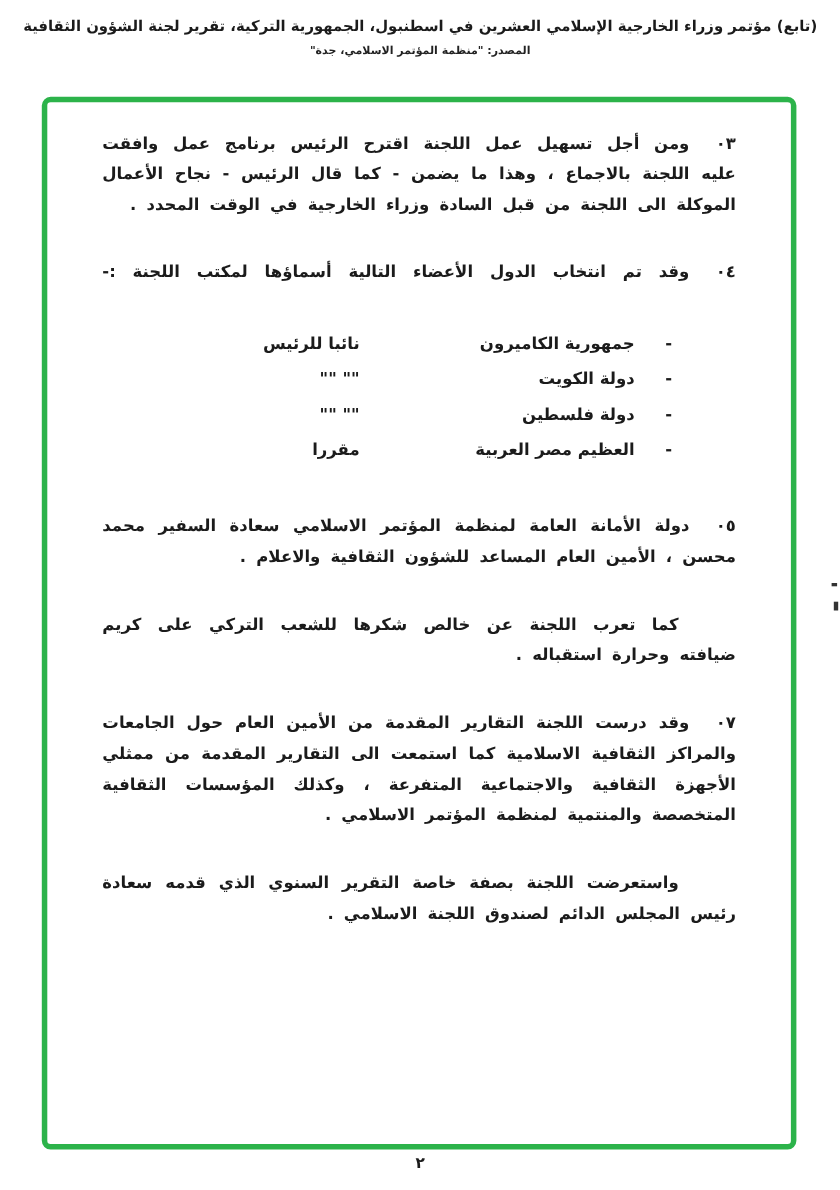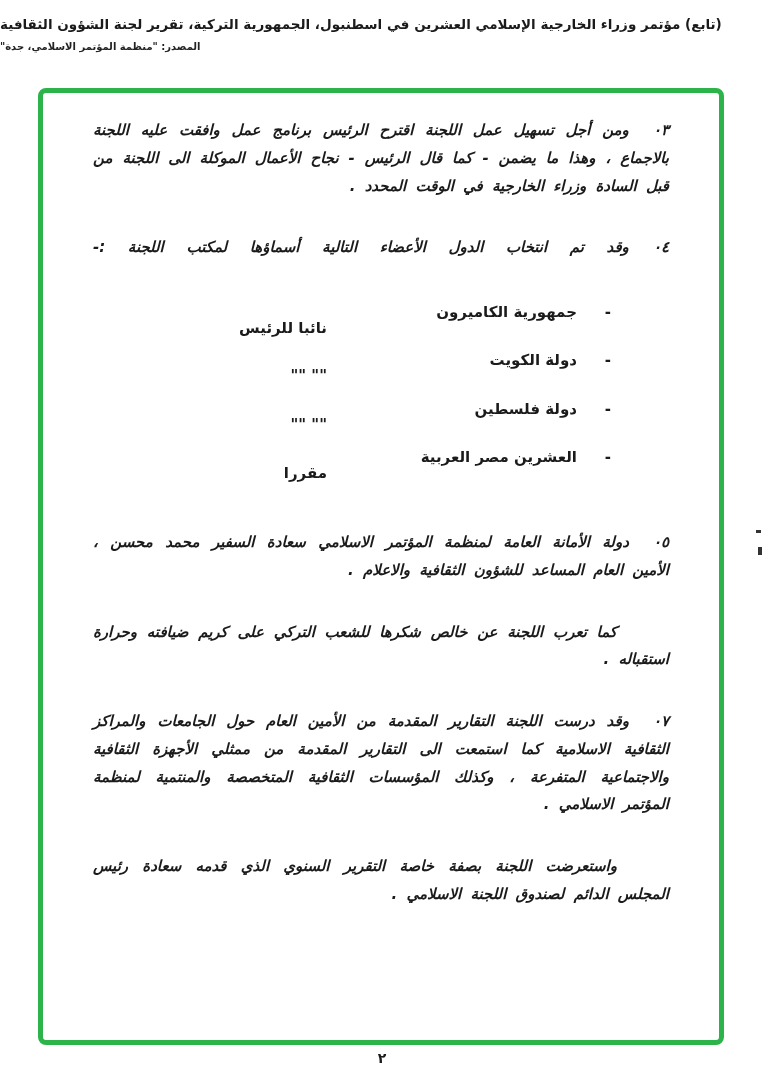--- a/index.html
+++ b/index.html
@@ -4,47 +4,46 @@
 <style>
   html, body { margin:0; padding:0; }
   body {
     width:764px; height:1082px;
     background:#ffffff;
     font-family:"DejaVu Sans", sans-serif;
     color:#1b1b1b;
     position:relative;
     overflow:hidden;
   }
-  .header { position:absolute; top:16px; left:0; right:0; text-align:left; direction:rtl; }
+  .header { position:absolute; top:16px; left:0; right:0; text-align:center; direction:rtl; }
   .title  { font-size:13.5px; font-weight:bold; letter-spacing:0; }
   .source { font-size:10px; font-weight:bold; margin-top:9px; color:#222; }
 
   .frame {
     position:absolute; left:38px; top:88px;
     width:686px; height:957px; box-sizing:border-box;
     border:5px solid #2cb34a; border-radius:8px;
     padding:24px 50px 0 50px;
     direction:rtl; background:#fff;
   }
 
   .para {
     font-size:15px; font-weight:bold; line-height:1.85;
     text-align:justify; word-spacing:4px;
     margin:0 0 34px 0;
-    font-style:italic;
   }
   .para.stretch { text-align-last:justify; }
   .para.indent { text-indent:52px; }
   .marker { margin-left:24px; white-space:nowrap; }
 
   .roster { margin:6px 0 40px 0; padding-right:58px; }
   .roster-row { display:flex; direction:rtl; font-size:15px; font-weight:bold; line-height:2.15; }
   .roster-dash { width:34px; }
   .roster-country { width:250px; }
-  .roster-role { flex:1;margin-top:16px; }
+  .roster-role { flex:1; }
 
   .footer {
     position:absolute; top:1050px; left:0; right:0;
     text-align:center; font-size:14px; font-weight:bold;
   }
 
   .artifact { position:absolute; background:#333; }
   .artifact.a1 { right:3px; top:530px; width:5px; height:3px; }
   .artifact.a2 { right:2px; top:547px; width:4px; height:8px; }
 </style>
@@ -73,21 +72,21 @@
       <span class="roster-country">دولة الكويت</span>
       <span class="roster-role">""  ""</span>
     </div>
     <div class="roster-row">
       <span class="roster-dash">-</span>
       <span class="roster-country">دولة فلسطين</span>
       <span class="roster-role">""  ""</span>
     </div>
     <div class="roster-row">
       <span class="roster-dash">-</span>
-      <span class="roster-country">العشرين مصر العربية</span>
+      <span class="roster-country">العظيم مصر العربية</span>
       <span class="roster-role">مقررا</span>
     </div>
   </div>
 
   <p class="para"><span class="marker">٠٥</span><span>دولة الأمانة العامة لمنظمة المؤتمر الاسلامي سعادة السفير محمد محسن ، الأمين العام المساعد للشؤون الثقافية والاعلام .</span></p>
 
 
   <p class="para indent"><span>كما تعرب اللجنة عن خالص شكرها للشعب التركي على كريم ضيافته وحرارة استقباله .</span></p>
 
   <p class="para"><span class="marker">٠٧</span><span>وقد درست اللجنة التقارير المقدمة من الأمين العام حول الجامعات والمراكز الثقافية الاسلامية كما استمعت الى التقارير المقدمة من ممثلي الأجهزة الثقافية والاجتماعية المتفرعة ، وكذلك المؤسسات الثقافية المتخصصة والمنتمية لمنظمة المؤتمر الاسلامي .</span></p>

